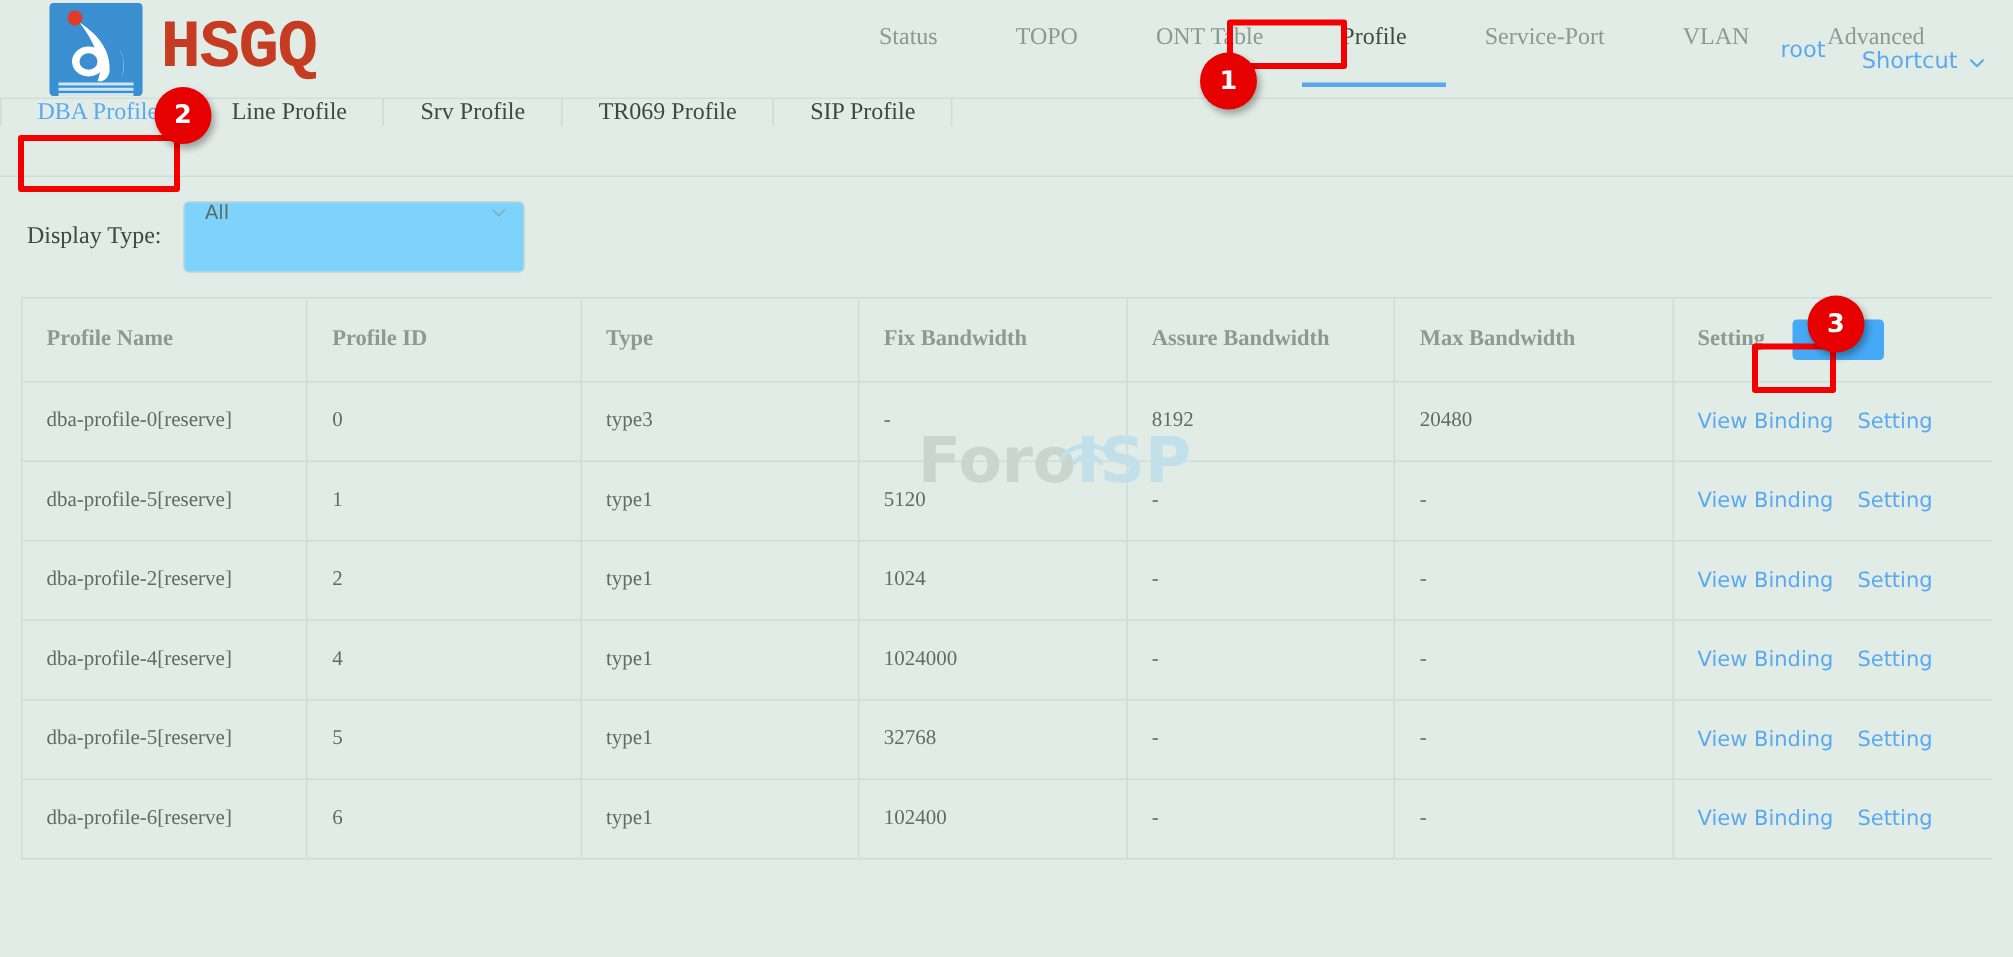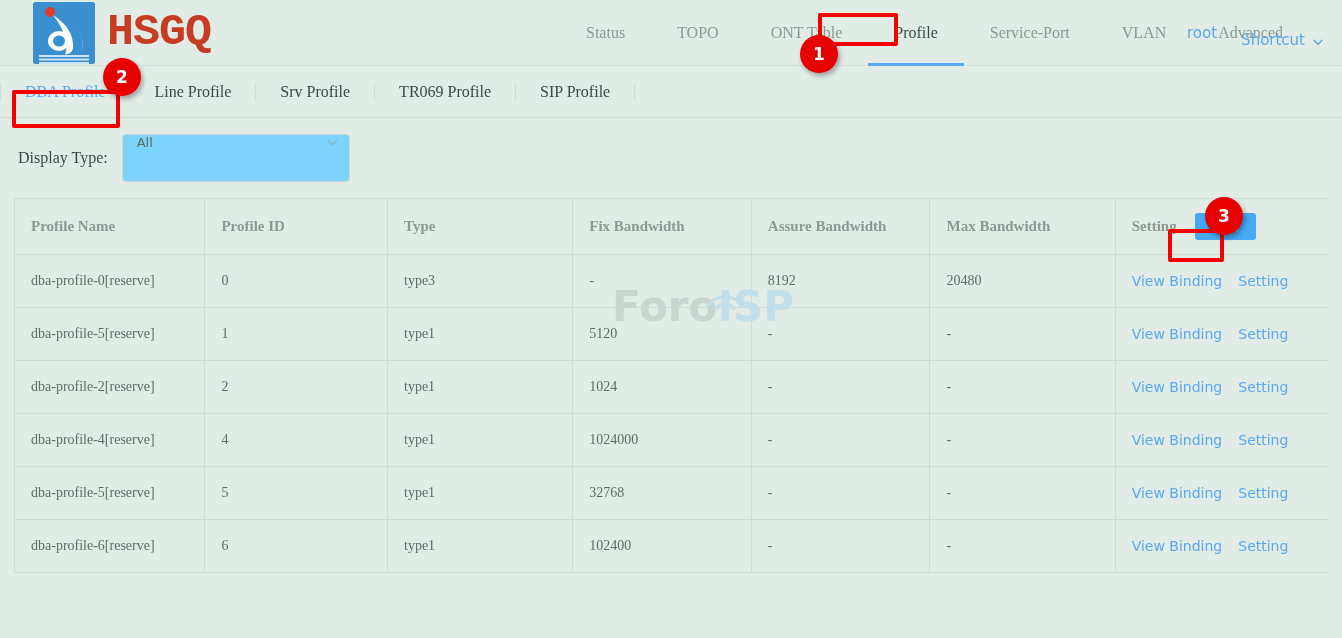--- a/index.html
+++ b/index.html
@@ -45,21 +45,21 @@
     margin-left: 12px;
     line-height: 1;
   }
 
   .topnav {
     position: absolute;
     left: 560px;
     top: 0;
     height: 58px;
     display: flex;
-    align-items: flex-start;
+    align-items: flex-end;
   }
   .topnav-item {
     font-family: "Liberation Serif", serif;
     font-size: 16px;
     color: #8a9a93;
     padding: 0 0;
     margin: 0 26px;
     height: 66px;
     line-height: 66px;
     position: relative;
@@ -94,21 +94,21 @@
     cursor: pointer;
     white-space: nowrap;
   }
   .shortcut-link { display: flex; align-items: center; gap: 7px; margin-top: 13px; }
   .chev { display:inline-block; width:12px; height:12px; }
 
   
   .subtabs {
     height: 52px;
     display: flex;
-    align-items: center;
+    align-items: flex-start;
     background: #e1ece6;
     border-bottom: 1px solid #cfdcd5;
     position: relative;
   }
   .subtab {
     display: flex;
     align-items: center;
     justify-content: center;
     padding: 0 24px;
     font-family: "Liberation Serif", serif;

